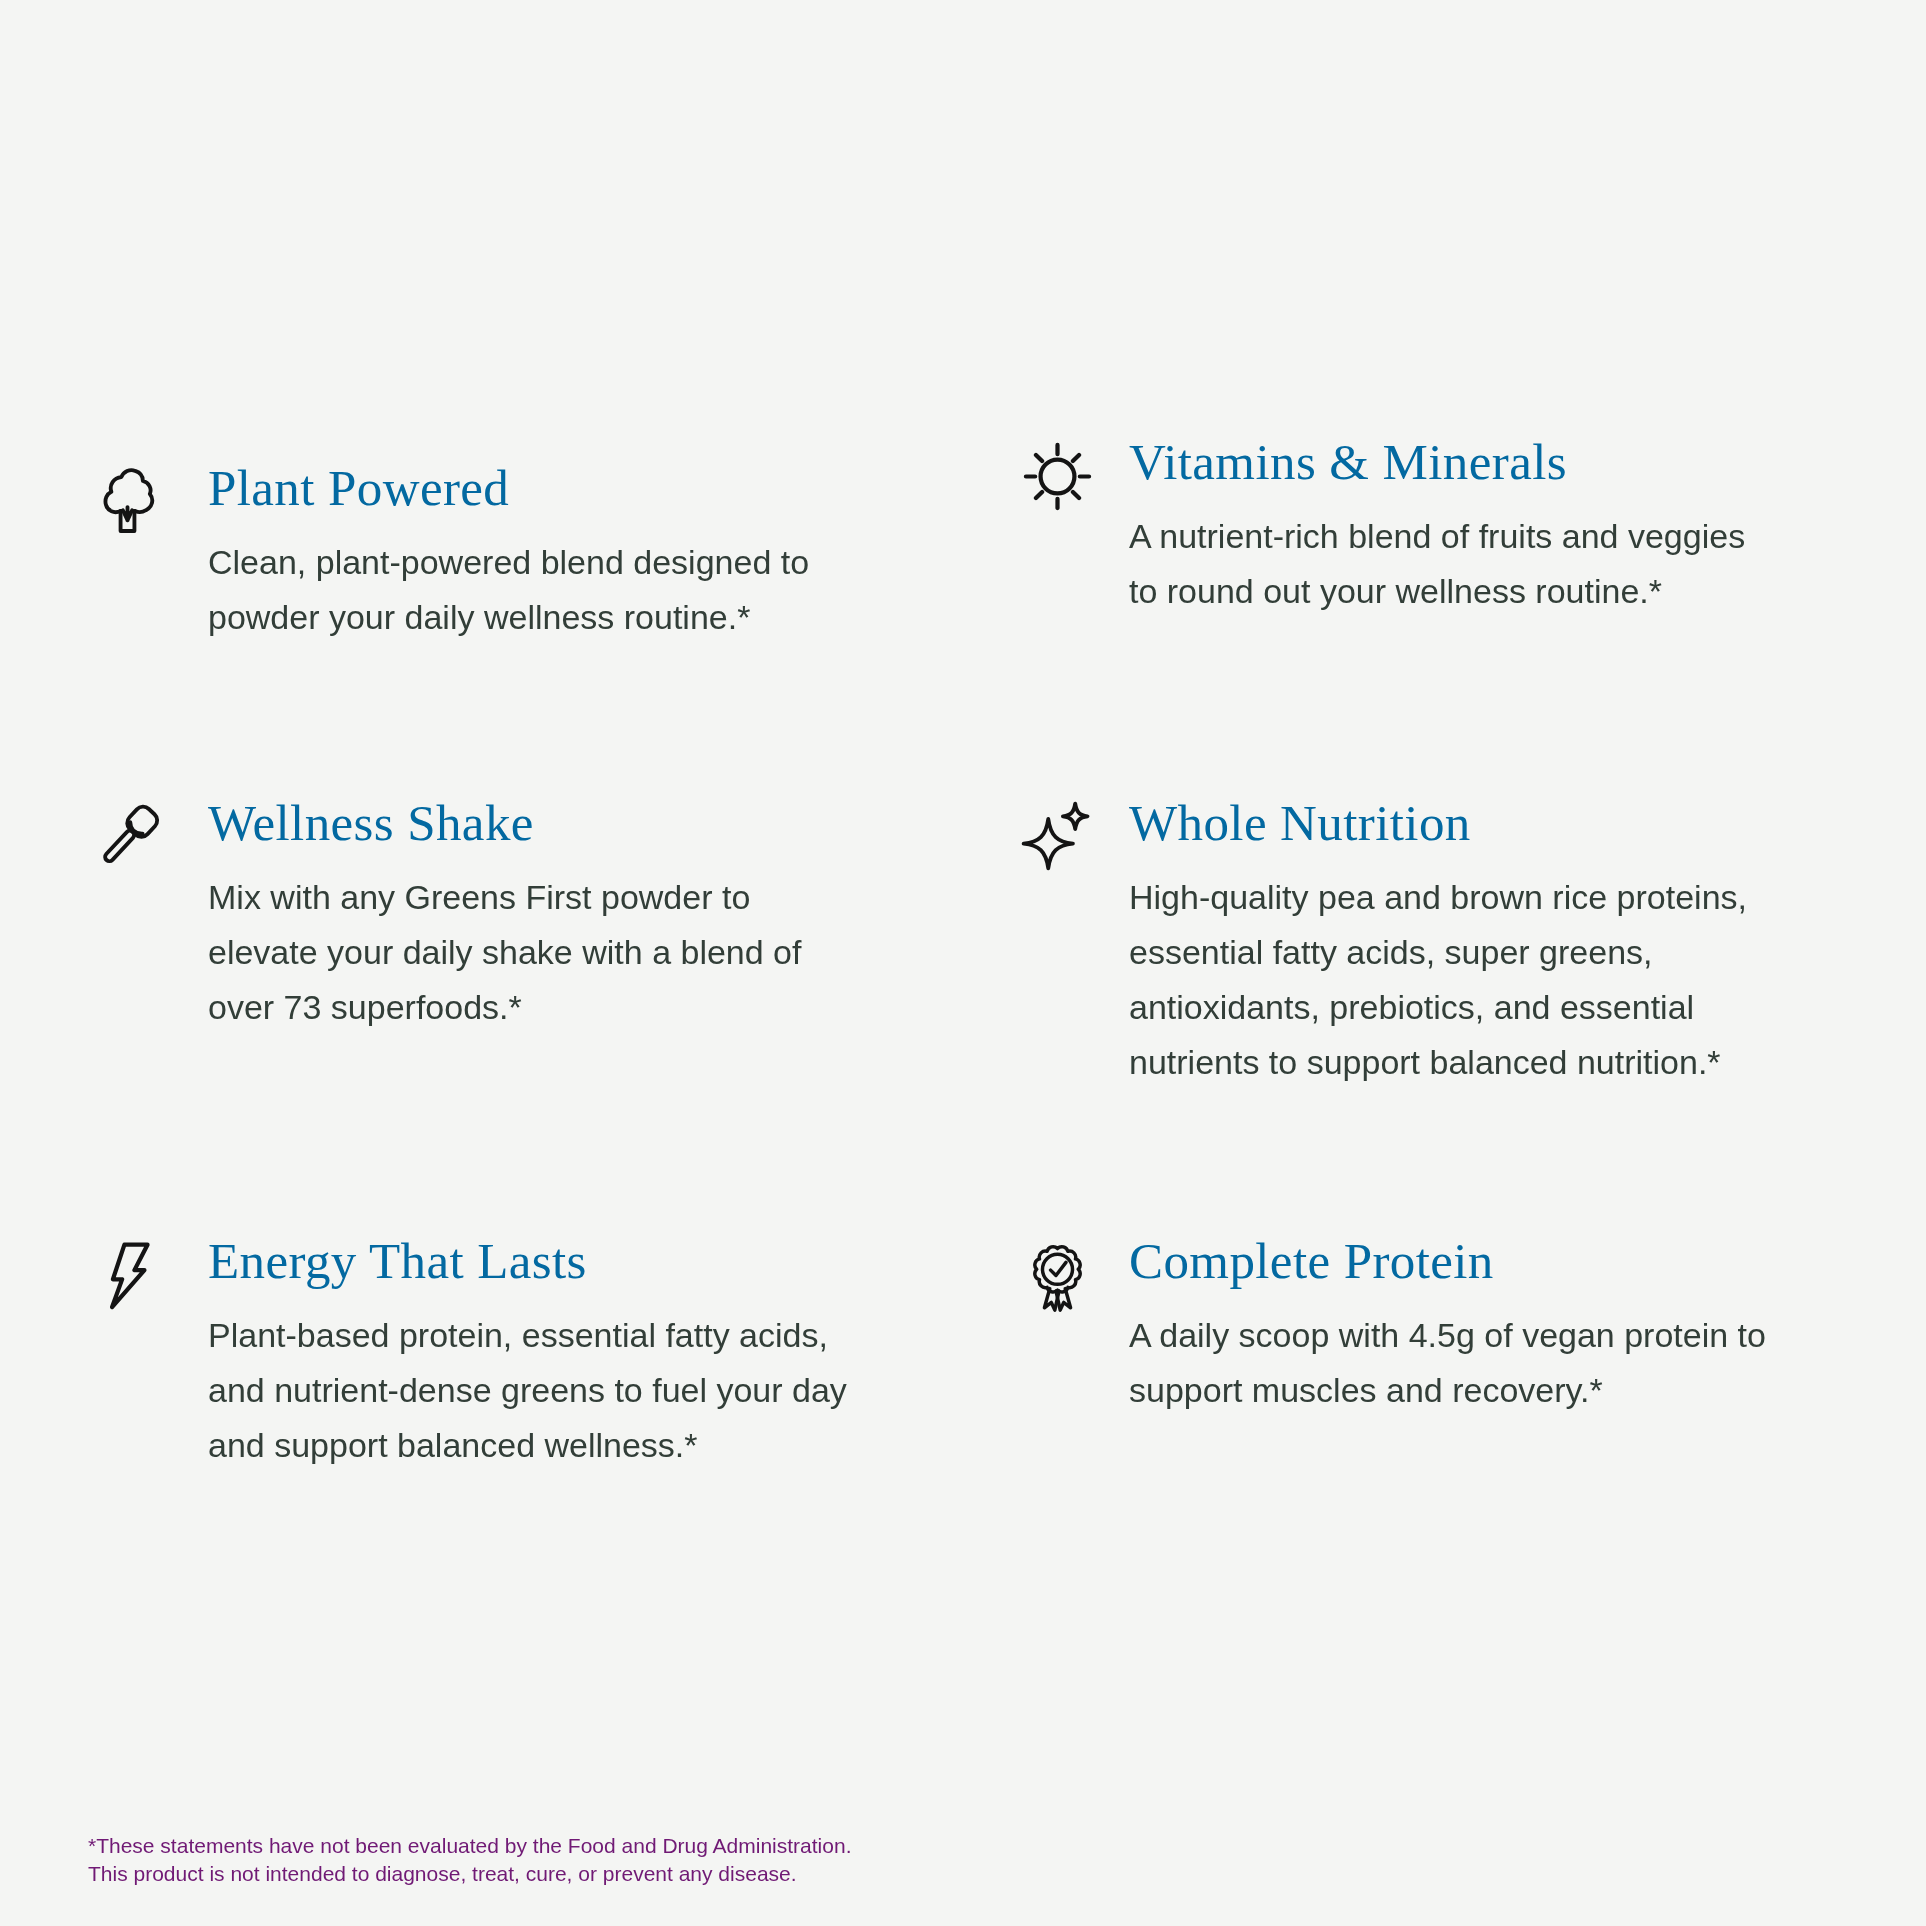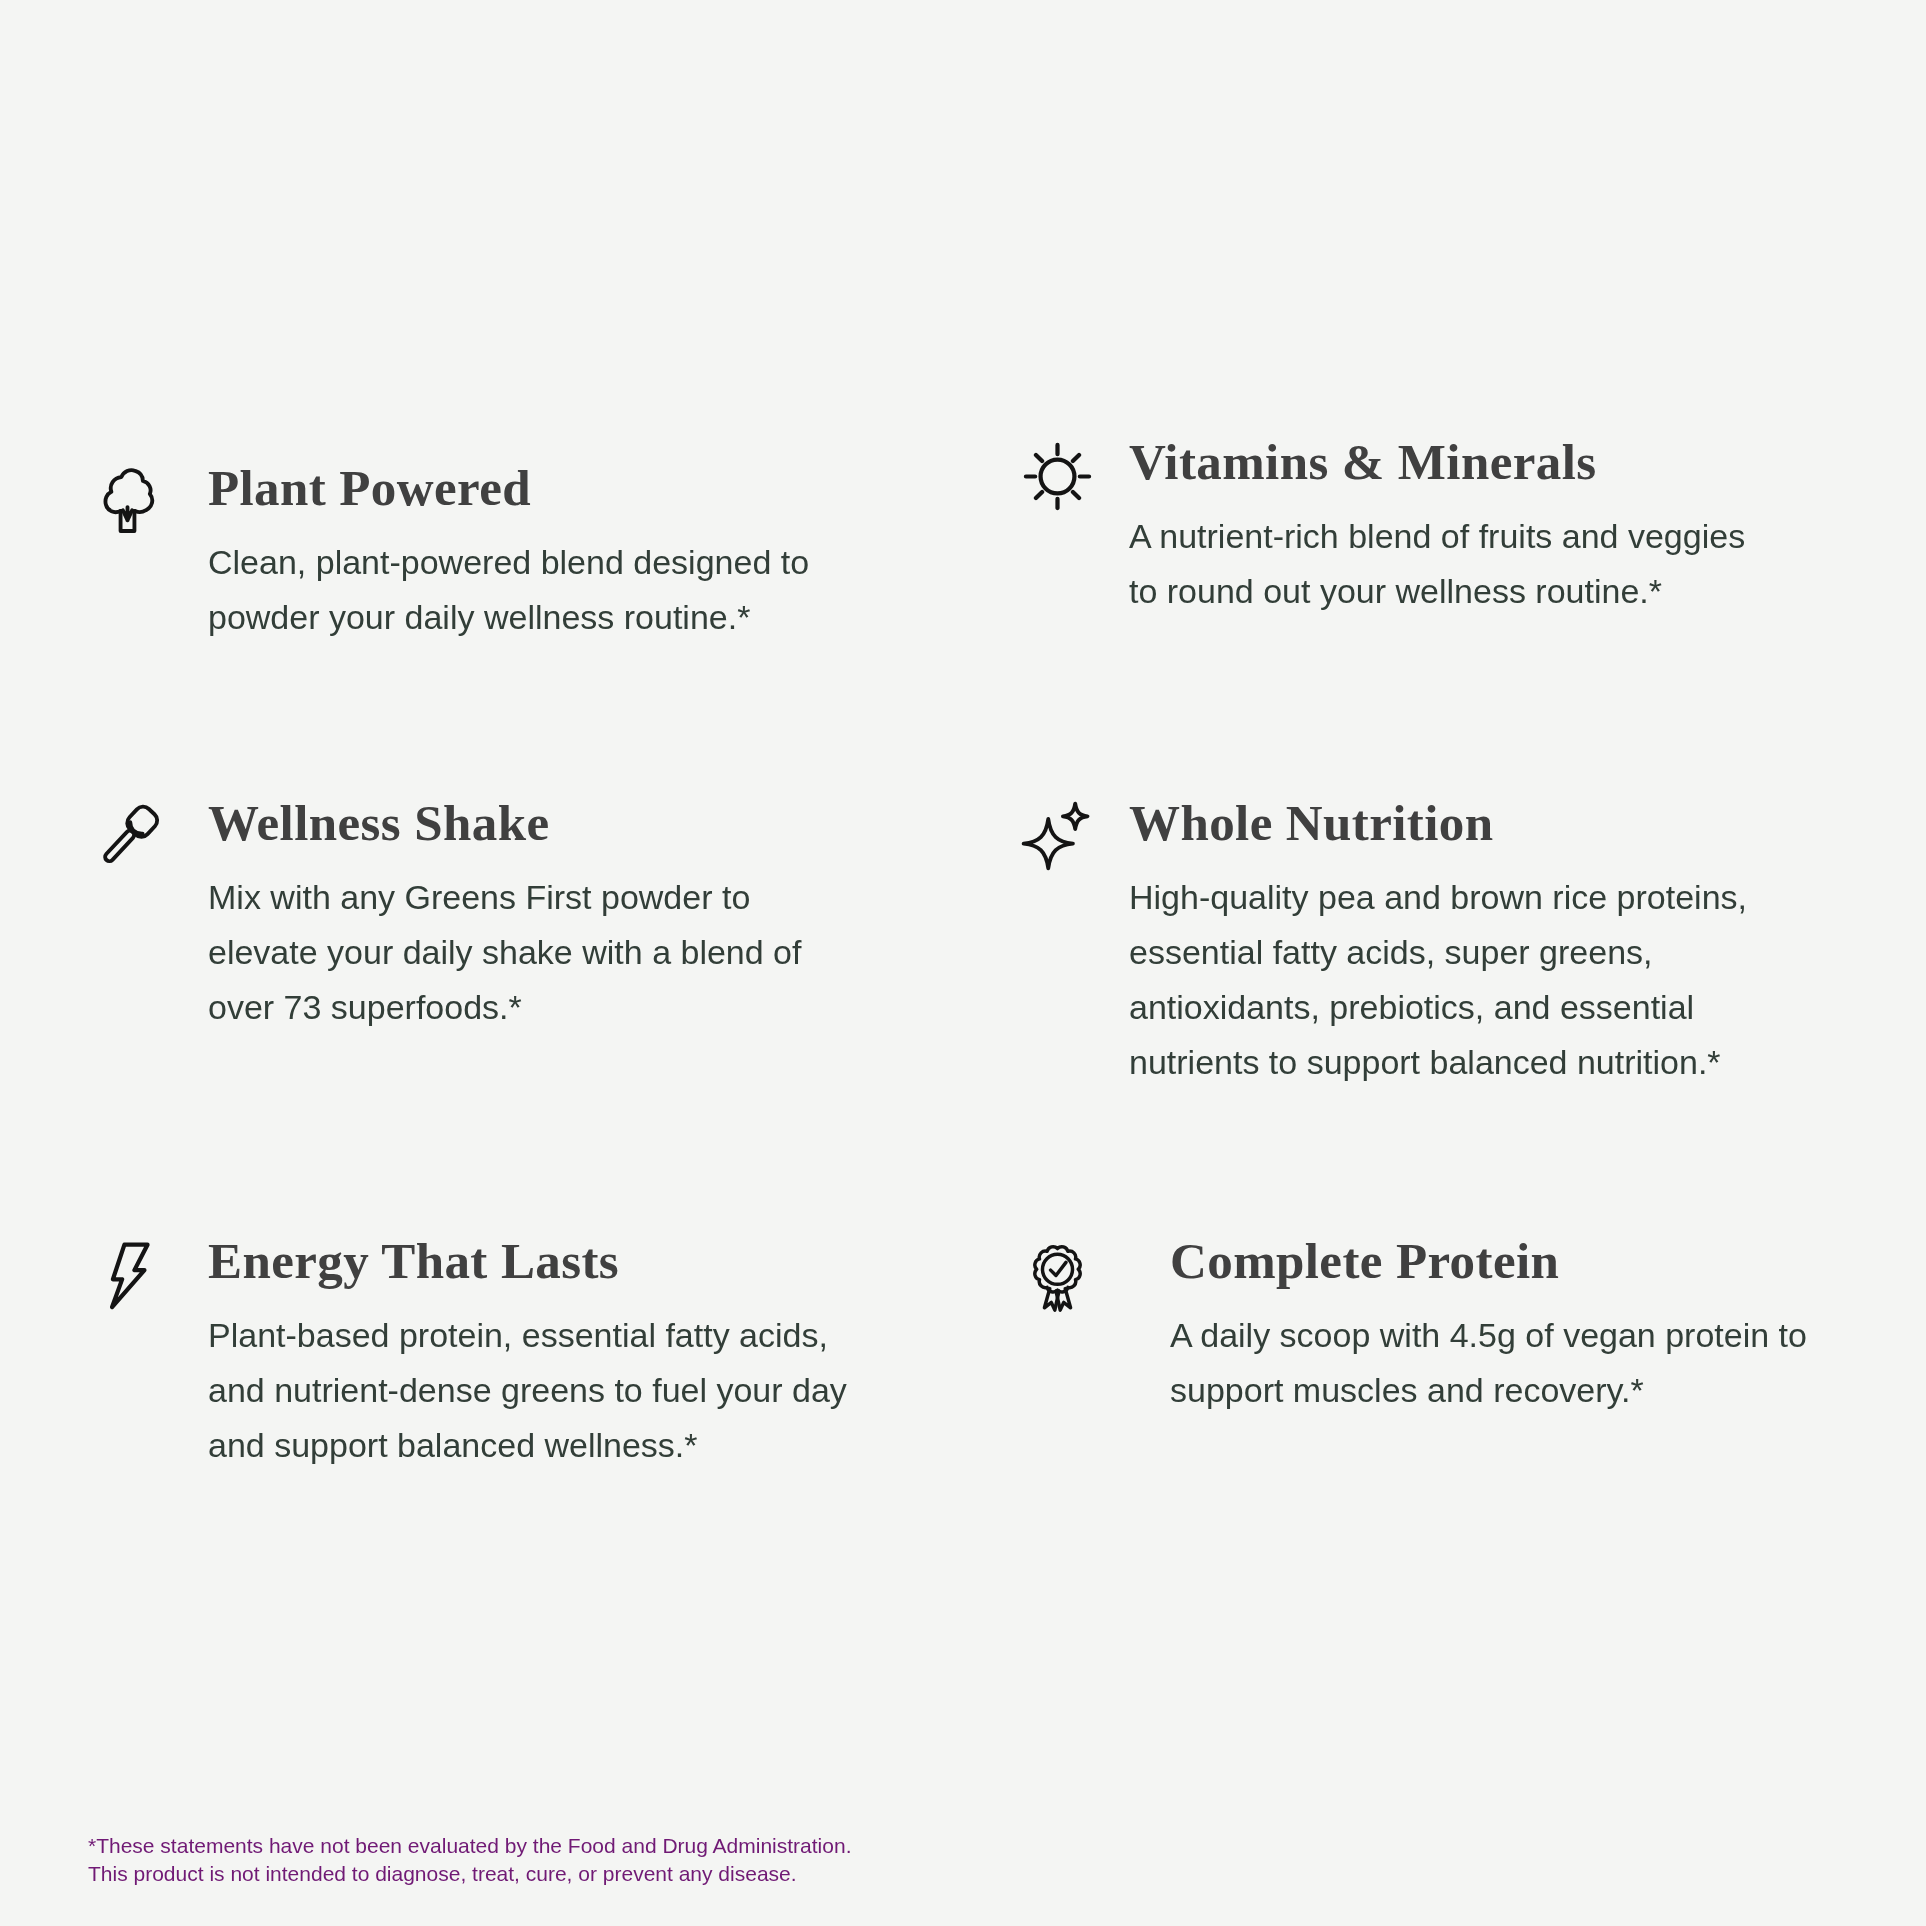--- a/index.html
+++ b/index.html
@@ -14,25 +14,25 @@
   .features { position: absolute; inset: 0; }
   .feature { position: absolute; display: flex; align-items: flex-start; }
   .icon-box { flex: 0 0 77px; width: 77px; height: 77px; }
   .icon-svg { width: 77px; height: 77px; margin-top: 4.6px; display: block; }
   .col-left  .feature-text { margin-left: 42px; }
   .col-right .feature-text { margin-left: 33px; }
   .feature-text { max-width: 763px; }
   .feature-title {
     margin: 0;
     font-family: "Liberation Serif", serif;
-    font-weight: 700;
+    font-weight: 400;
     font-size: 51px;
     line-height: 59px;
     letter-spacing: 0.4px;
-    color: #404040;
+    color: #0369a1;
   }
   .feature-desc {
     margin: 17px 0 0 0;
     font-family: "Liberation Sans", sans-serif;
     font-size: 34px;
     line-height: 55px;
     color: #323e38;
     white-space: pre-line;
   }
   .disclaimer {
@@ -152,21 +152,21 @@
             <use href="#lightning-bolt-icon"></use>
           </svg>
     </div>
     <div class="feature-text">
       <h3 class="feature-title">Energy That Lasts</h3>
       <p class="feature-desc">Plant-based protein, essential fatty acids,
 and nutrient-dense greens to fuel your day
 and support balanced wellness.*</p>
     </div>
   </article>
-      <article class="feature col-right" style="left: 1019px; top: 1232px; gap: 41px;">
+      <article class="feature col-right" style="left: 1019px; top: 1232px;">
     <div class="icon-box">
       <svg class="icon-svg" viewBox="0 0 100 100" width="77" height="77">
             <use href="#medal-check-icon"></use>
           </svg>
     </div>
     <div class="feature-text">
       <h3 class="feature-title">Complete Protein</h3>
       <p class="feature-desc">A daily scoop with 4.5g of vegan protein to
 support muscles and recovery.*</p>
     </div>

